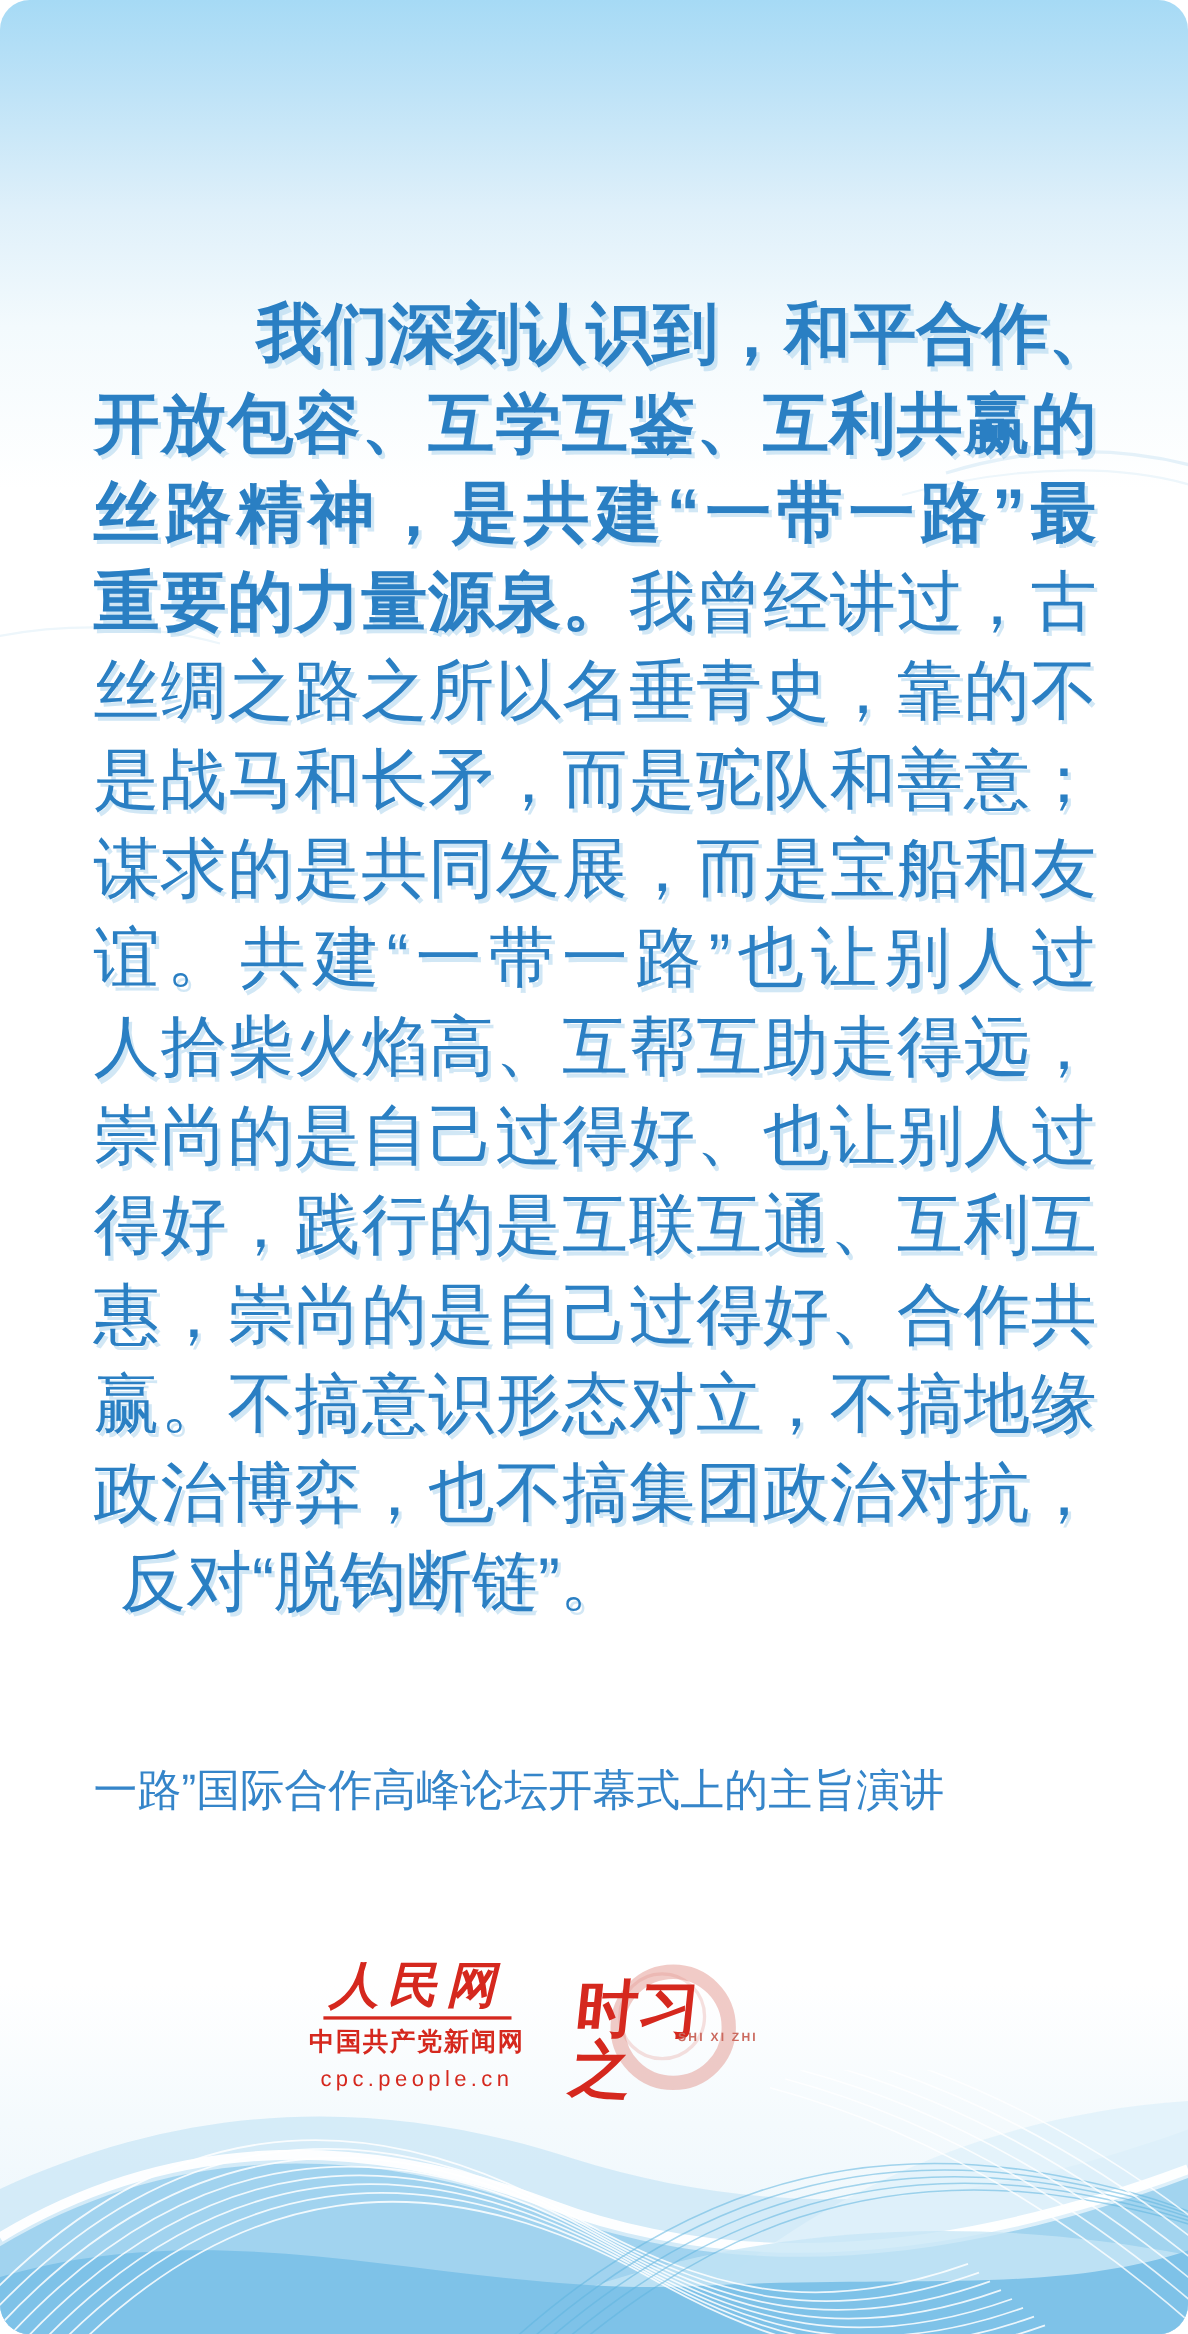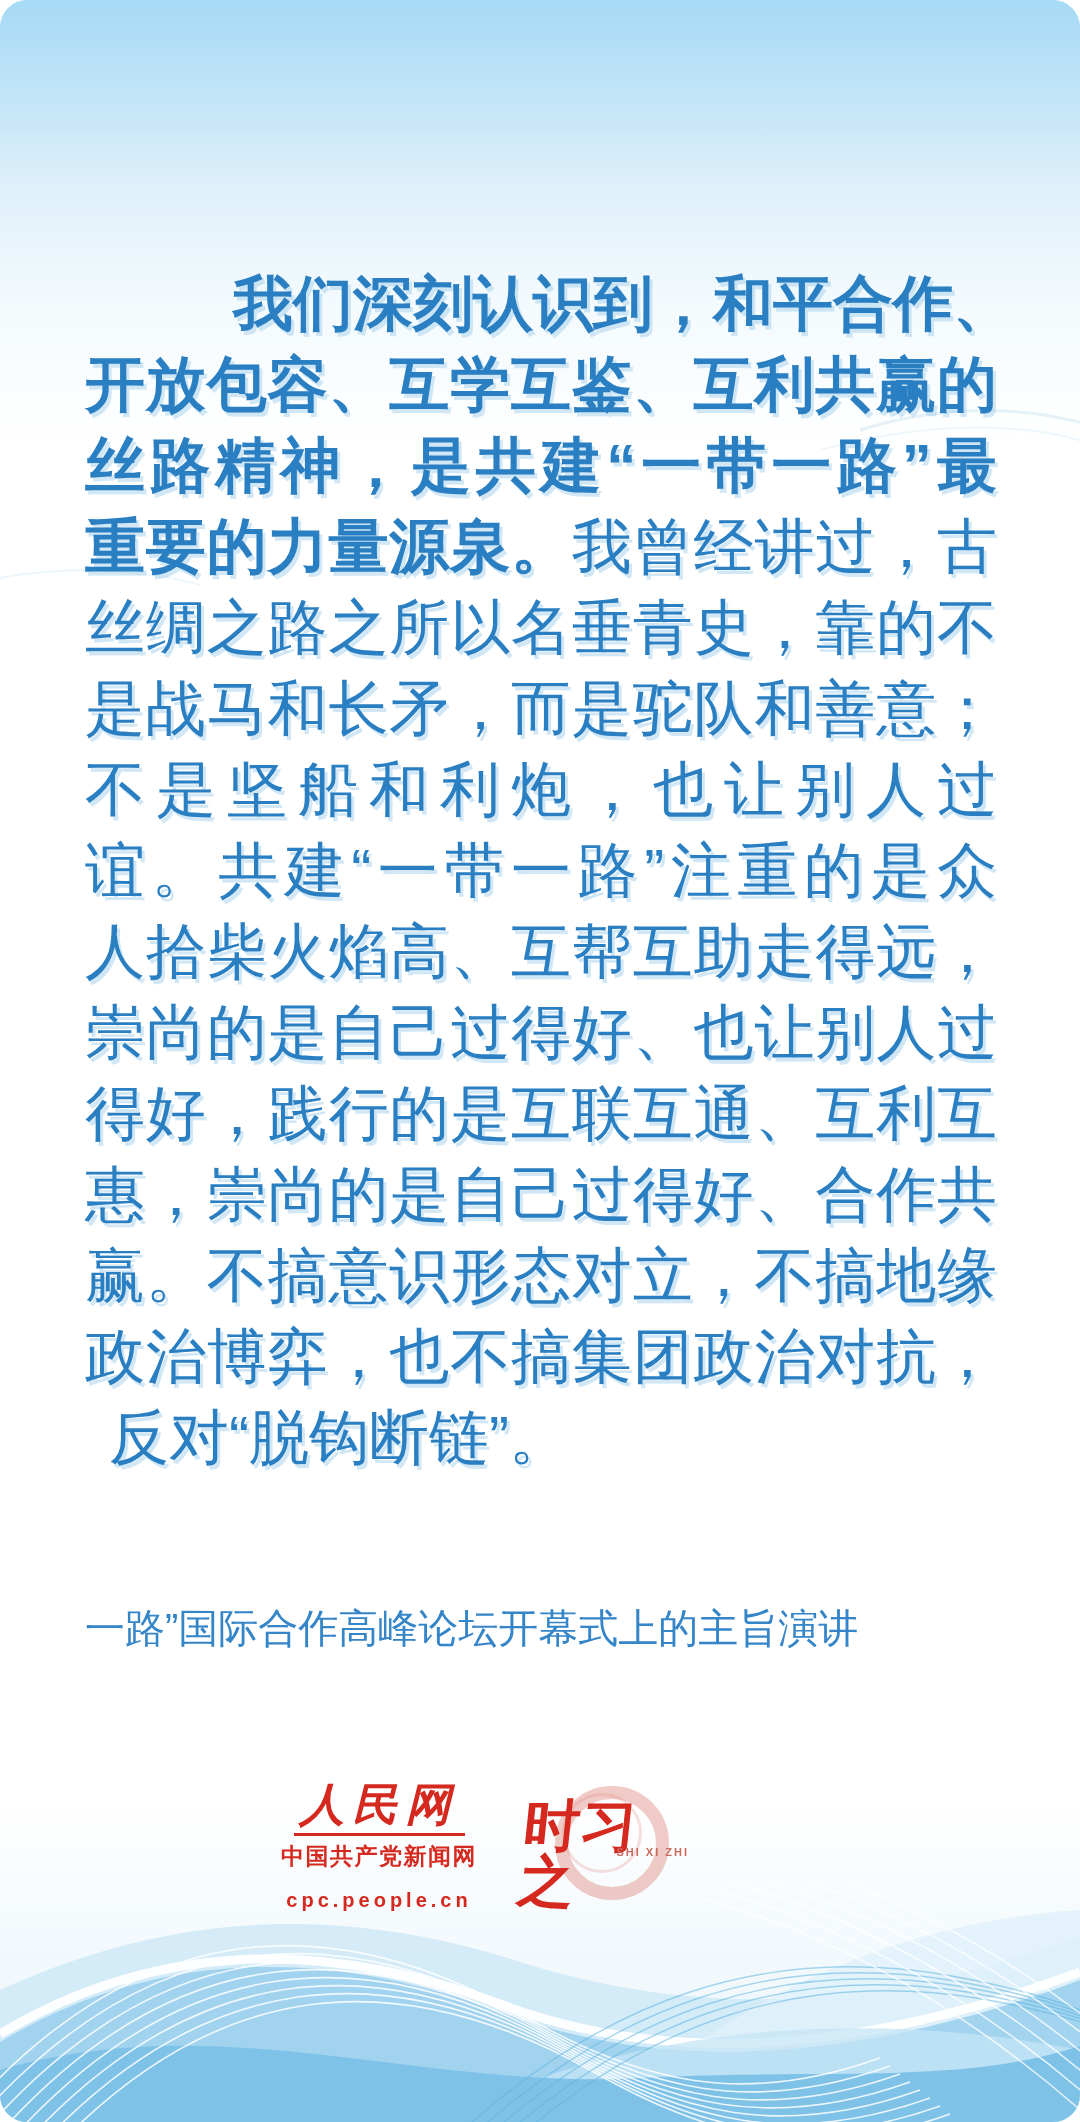--- a/index.html
+++ b/index.html
@@ -30,21 +30,21 @@
     font-size:40px;line-height:50px;color:#3585C9;font-weight:500;}
   .attr-line-1{text-indent:57px;}
   
   .logos{position:absolute;top:1782px;left:0;width:972px;
     display:flex;justify-content:center;align-items:flex-start;gap:44px;}
   .pd-logo{width:196px;text-align:center;color:#D5281E;}
   .pd-title{display:inline-block;font-size:45px;line-height:1.05;font-weight:700;
     font-style:italic;letter-spacing:8px;padding:0 6px 4px 6px;
     border-bottom:3px solid #D5281E;font-family:"Liberation Serif","DejaVu Serif",serif;}
   .pd-sub{font-size:23px;font-weight:800;letter-spacing:1.5px;margin-top:5px;white-space:nowrap;}
-  .pd-url{font-size:20px;font-weight:700;letter-spacing:4px;margin-top:17px;}
+  .pd-url{font-size:20px;font-weight:400;letter-spacing:4px;margin-top:7px;}
   .sxz-logo{position:relative;width:170px;height:104px;}
   .sxz-ring{position:absolute;left:34px;top:4px;width:88px;height:88px;
     border:13px solid rgba(222,132,122,.42);border-radius:50%;}
   .sxz-ring::after{content:"";position:absolute;left:-6px;top:-6px;width:74px;height:74px;
     border:3px solid rgba(222,132,122,.25);border-radius:50%;}
   .sxz-title{position:absolute;left:0;top:16px;font-size:56px;line-height:1;
     font-weight:900;color:#D5281E;transform:skewX(-6deg);letter-spacing:1px;}
   .sxz-pinyin{position:absolute;right:2px;top:64px;font-size:11px;font-weight:700;
     color:#CB6A5F;letter-spacing:2px;}
   
@@ -61,22 +61,22 @@
     <path d="M-10,210 C60,195 140,198 200,215" stroke="#EDF6FB" stroke-width="2"></path>
   </svg>
 
   <div class="quote-text">
       <div class="qline indent"><span class="qb">我们深刻认识到，和平合作、</span></div>
       <div class="qline"><span class="qb">开放包容、互学互鉴、互利共赢的</span></div>
       <div class="qline"><span class="qb">丝路精神，是共建“一带一路”最</span></div>
       <div class="qline"><span class="qb">重要的力量源泉。</span><span class="qr">我曾经讲过，古</span></div>
       <div class="qline"><span class="qr">丝绸之路之所以名垂青史，靠的不</span></div>
       <div class="qline"><span class="qr">是战马和长矛，而是驼队和善意；</span></div>
-      <div class="qline"><span class="qr">不是坚船和利炮，也让别人过</span></div>
-      <div class="qline"><span class="qr">谊。共建“一带一路”注重的是众</span></div>
+      <div class="qline"><span class="qr">谋求的是共同发展，而是宝船和友</span></div>
+      <div class="qline"><span class="qr">谊。共建“一带一路”也让别人过</span></div>
       <div class="qline"><span class="qr">人拾柴火焰高、互帮互助走得远，</span></div>
       <div class="qline"><span class="qr">崇尚的是自己过得好、也让别人过</span></div>
       <div class="qline"><span class="qr">得好，践行的是互联互通、互利互</span></div>
       <div class="qline"><span class="qr">惠，崇尚的是自己过得好、合作共</span></div>
       <div class="qline"><span class="qr">赢。不搞意识形态对立，不搞地缘</span></div>
       <div class="qline"><span class="qr">政治博弈，也不搞集团政治对抗，</span></div>
       <div class="qline last"><span class="qr">反对“脱钩断链”。</span></div>
     </div>
 
   <div class="attribution">

